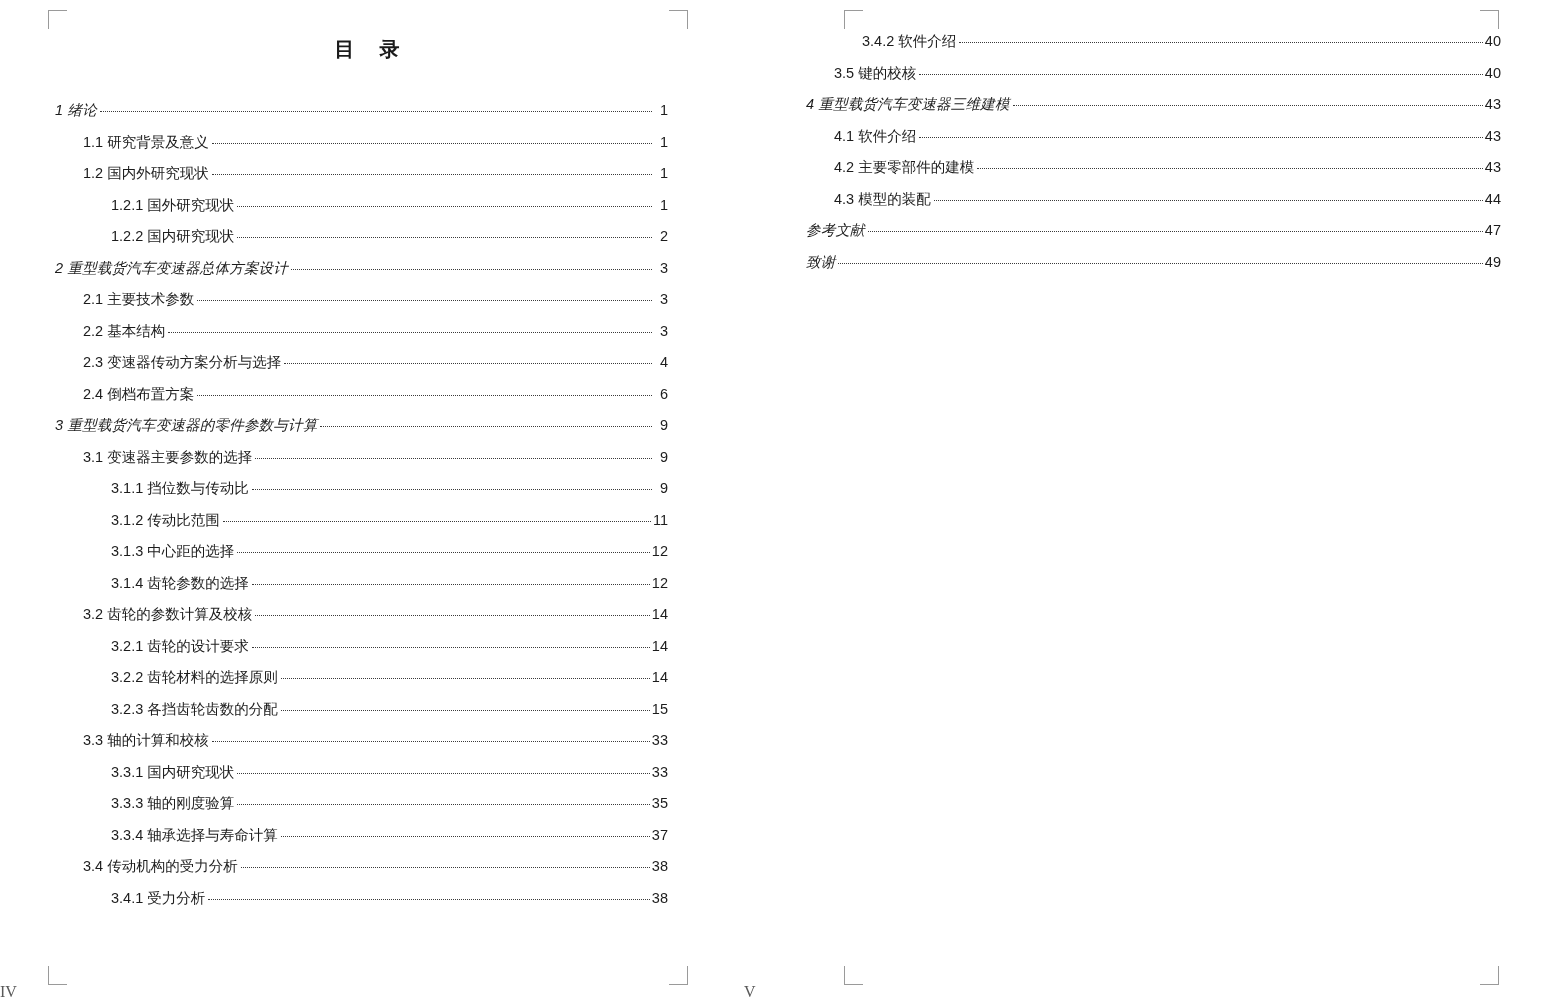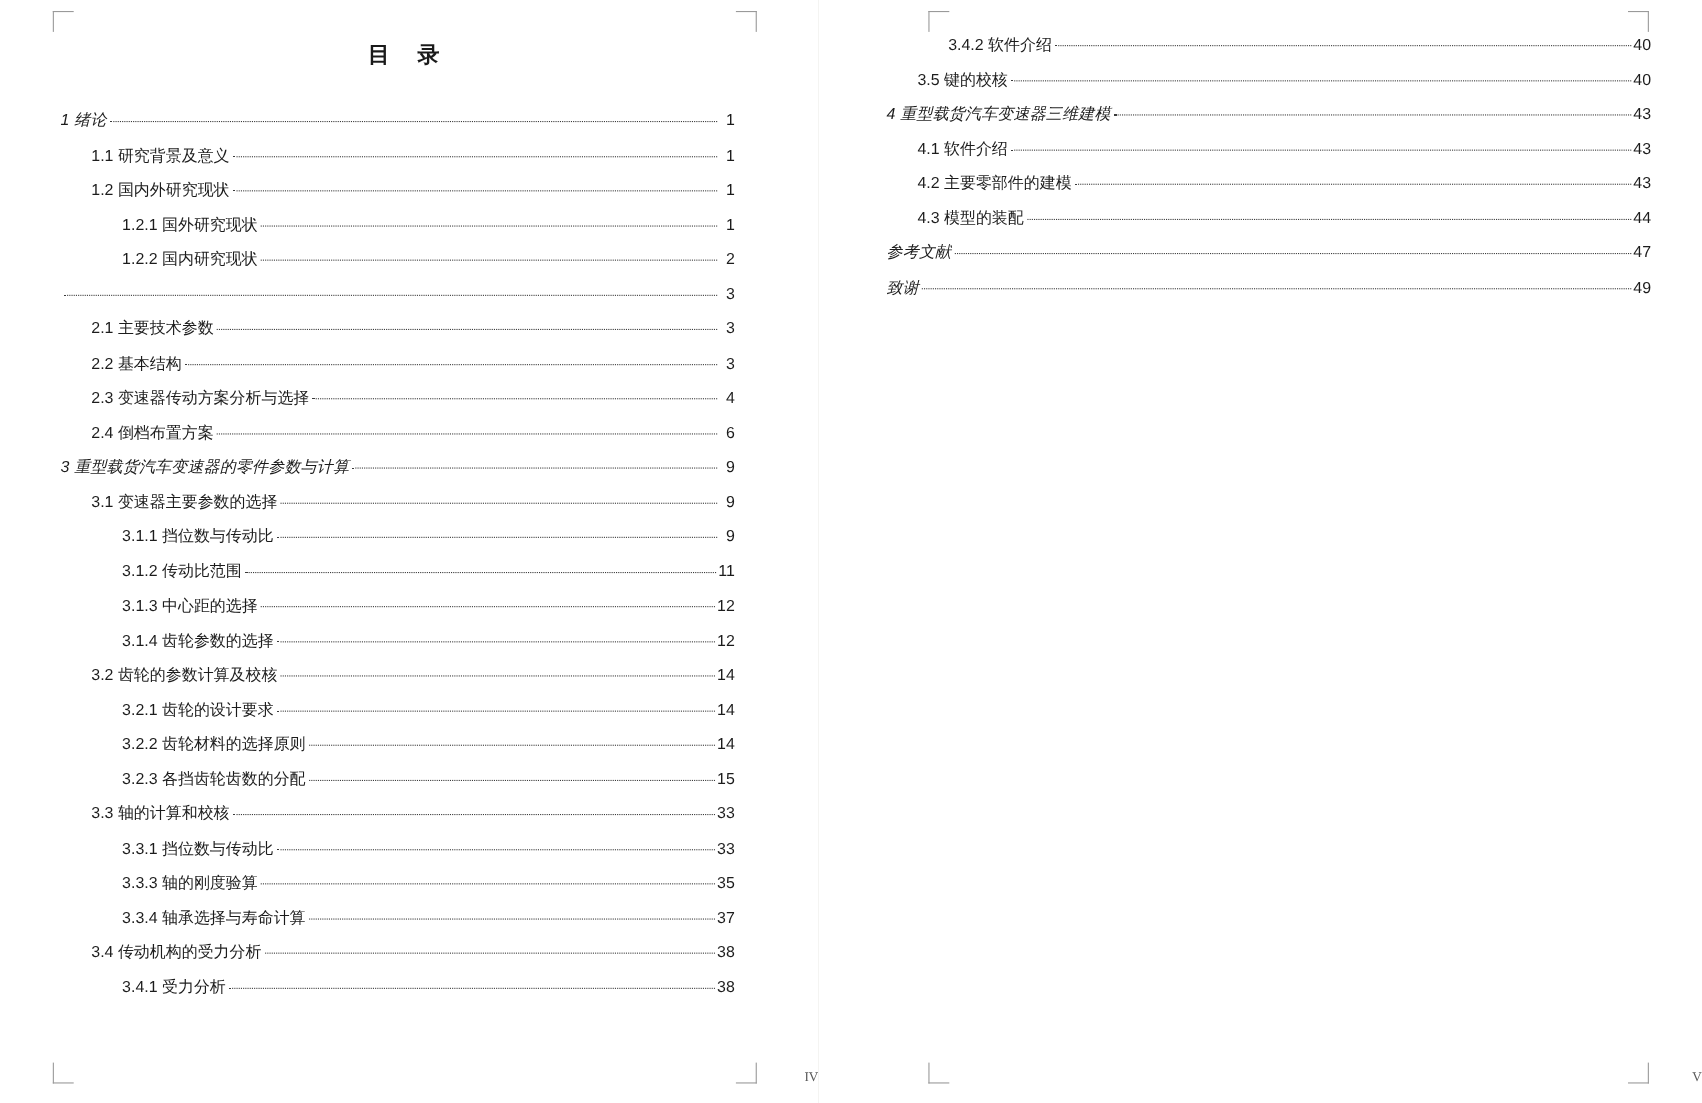--- a/index.html
+++ b/index.html
@@ -105,24 +105,24 @@
     text-align: right;
     min-width: 14px;
   }
   .lvl-1 { padding-left: 0px; }
   .lvl-2 { padding-left: 28px; }
   .lvl-3 { padding-left: 56px; }
   .lvl-1 .lbl { letter-spacing: 0.2px; font-style: italic; }
 
   .folio {
     position: absolute;
-    bottom: 16px;
+    bottom: 2px;
     width: 100%;
-    text-align: right;
-    font-size: 12px;
+    text-align: left;
+    font-size: 16px;
     color: #5a5a5a;
     font-family: "Liberation Serif", serif;
   }
 </style>
 </head>
 <body>
 
 <div class="spread">
 
   <div class="page page-left">
@@ -153,20 +153,21 @@
         <span class="lbl">1.2.1 国外研究现状</span>
         <span class="dots"></span>
         <span class="pg">1</span>
       </li>
       <li class="toc-entry lvl-3">
         <span class="lbl">1.2.2 国内研究现状</span>
         <span class="dots"></span>
         <span class="pg">2</span>
       </li>
       <li class="toc-entry lvl-1">
+        <span class="lbl">2 重型载货汽车变速器总体方案设计</span>
         <span class="dots"></span>
         <span class="pg">3</span>
       </li>
       <li class="toc-entry lvl-2">
         <span class="lbl">2.1 主要技术参数</span>
         <span class="dots"></span>
         <span class="pg">3</span>
       </li>
       <li class="toc-entry lvl-2">
         <span class="lbl">2.2 基本结构</span>
@@ -232,21 +233,21 @@
         <span class="lbl">3.2.3 各挡齿轮齿数的分配</span>
         <span class="dots"></span>
         <span class="pg">15</span>
       </li>
       <li class="toc-entry lvl-2">
         <span class="lbl">3.3 轴的计算和校核</span>
         <span class="dots"></span>
         <span class="pg">33</span>
       </li>
       <li class="toc-entry lvl-3">
-        <span class="lbl">3.3.1 挡位数与传动比</span>
+        <span class="lbl">3.3.1 国内研究现状</span>
         <span class="dots"></span>
         <span class="pg">33</span>
       </li>
       <li class="toc-entry lvl-3">
         <span class="lbl">3.3.3 轴的刚度验算</span>
         <span class="dots"></span>
         <span class="pg">35</span>
       </li>
       <li class="toc-entry lvl-3">
         <span class="lbl">3.3.4 轴承选择与寿命计算</span>

